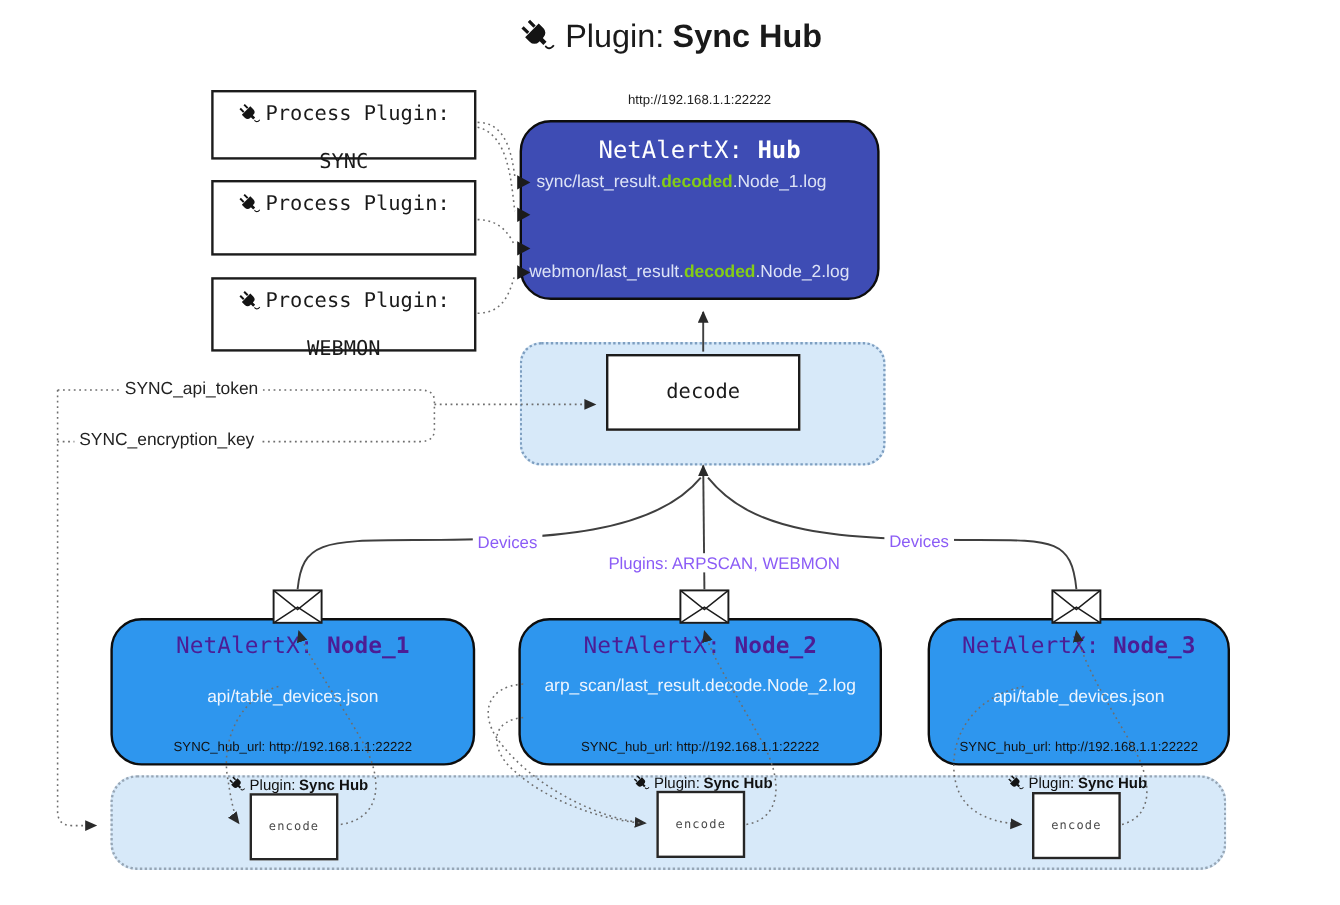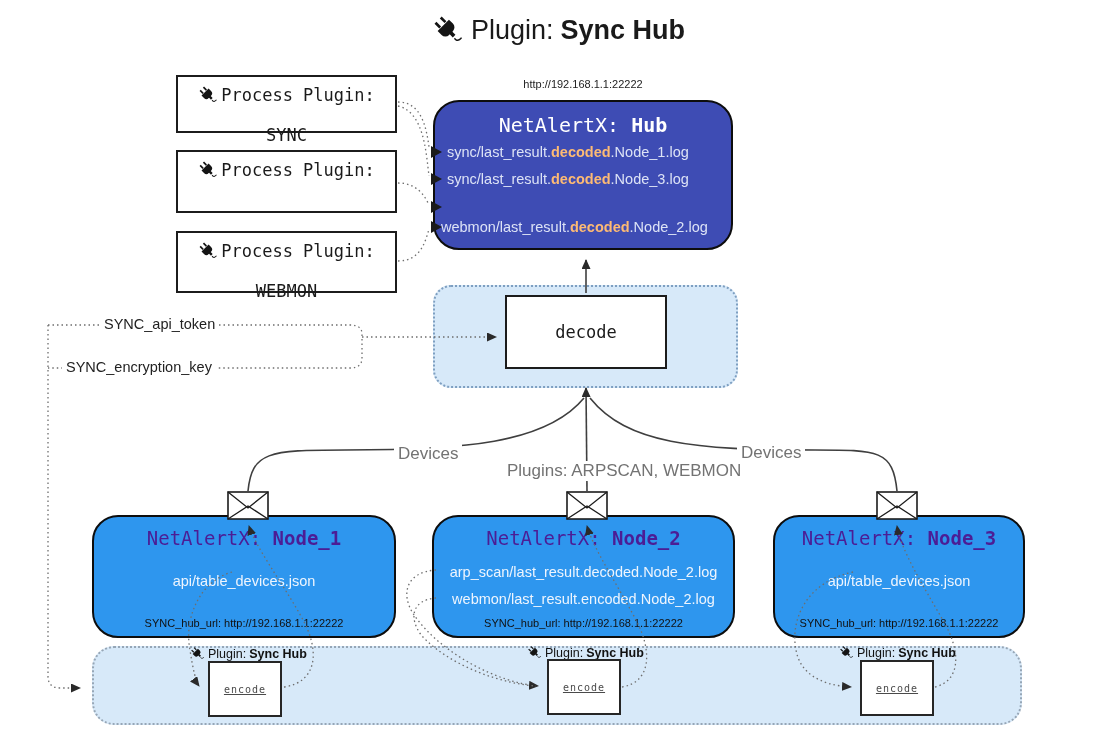--- a/index.html
+++ b/index.html
@@ -17,47 +17,47 @@
          gap:7px;font-size:27px;z-index:3;}
   .title .t-name{font-weight:bold;}
 
   .hub-url{left:433px;top:78px;width:300px;text-align:center;font-size:11px;color:#222;z-index:3;}
 
   .hub{left:433px;top:100px;width:300px;height:150px;border-radius:26px;z-index:1;
        background:var(--c-hub,#3e4cb4);border:2px solid #0d0d0d;}
   .hub-title{position:absolute;top:11px;left:0;width:100%;text-align:center;font-size:20px;color:#ffffff;}
   .hub-title b{font-weight:bold;}
   .hub-log{position:absolute;white-space:nowrap;font-size:14.5px;color:#dde3f6;height:20px;line-height:20px;}
-  .hub-log b{color:#fdba74;}
+  .hub-log b{color:#84cc16;}
 
   .pbox{left:176px;width:221px;background:#fff;border:2px solid #1c1c1c;text-align:center;
         font-size:17px;z-index:1;}
   .pbox-l1{display:flex;justify-content:center;align-items:center;gap:3px;margin-top:8px;text-align:right;}
   .pbox-l2{margin-top:20px;}
 
   .panel{background:var(--c-panel,#d7e9f9);z-index:0;}
   .panel-decode{left:433px;top:285px;width:305px;height:103px;border:2px dotted #7e9fc1;border-radius:18px;}
   .band{left:92px;top:646px;width:930px;height:79px;border:2px dotted #96a6b6;border-radius:22px;}
 
-  .decode-box{left:505px;top:295px;width:162px;height:74px;background:#fff;border:2px solid #1c1c1c;
+  .decode-box{left:505px;top:295px;width:162px;height:64px;background:#fff;border:2px solid #1c1c1c;
               display:flex;align-items:center;justify-content:center;font-size:17px;z-index:3;}
 
   .key-label{background:#fff;padding:0 4px;font-size:14.5px;color:#222;white-space:nowrap;z-index:3;}
-  .edge-label{background:#fff;padding:0 4px;font-size:17px;color:#737373;white-space:nowrap;z-index:3;}
+  .edge-label{background:#fff;padding:0 4px;font-size:14px;color:#8b5cf6;white-space:nowrap;z-index:3;}
 
   .node{background:var(--c-node,#2e96ee);border:2px solid #0d0d0d;border-radius:26px;top:515px;height:123px;z-index:1;}
   .node-title{position:absolute;top:10px;left:0;width:100%;text-align:center;font-size:19px;color:#4c1d95;white-space:nowrap;}
   .node-title b{font-weight:bold;}
   .node-line{position:absolute;left:0;width:100%;text-align:center;font-size:14.5px;color:#eef5fe;white-space:nowrap;}
   .node-url{position:absolute;bottom:7px;left:0;width:100%;text-align:center;font-size:11px;color:#111;margin-top:28px;}
 
   .enc-label{display:flex;align-items:center;gap:3px;font-size:12.5px;color:#111;white-space:nowrap;z-index:3;}
   .enc-label b{font-weight:bold;}
   .enc-box{width:74px;height:56px;background:#fff;border:2px solid #262626;display:flex;align-items:center;
-           justify-content:center;font-size:10px;letter-spacing:1px;color:#4a4a4a;z-index:3;text-decoration:underline;}
+           justify-content:center;font-size:10px;letter-spacing:1px;color:#4a4a4a;z-index:3;}
 
   .plug{flex:0 0 auto;}
 </style>
 </head>
 <body>
 
 <div class="canvas">
 
   <svg class="wires" width="1117" height="754">
     <defs>
@@ -150,43 +150,41 @@
         </svg>
       <span>Process Plugin:</span>
     </div>
     <div class="pbox-l2">WEBMON</div>
   </div>
 
   <div class="abs hub-url">http://192.168.1.1:22222</div>
   <div class="abs hub">
     <div class="hub-title mono"><span>NetAlertX: </span><b>Hub</b></div>
     <div class="hub-log" style="top:40px;left:12px;"><span>sync/last_result.</span><b>decoded</b><span>.Node_1.log</span></div>
-    <div class="hub-log" style="top:67px;left:12px;"><span>sync/last_result.</span><b>decoded</b><span>.Node_3.log</span></div>
     <div class="hub-log" style="top:115px;left:6px;"><span>webmon/last_result.</span><b>decoded</b><span>.Node_2.log</span></div>
   </div>
 
   <div class="abs panel panel-decode"></div>
   <div class="abs decode-box mono">decode</div>
 
   <div class="abs key-label" style="left:100px;top:316px;">SYNC_api_token</div>
   <div class="abs key-label" style="left:62px;top:359px;">SYNC_encryption_key</div>
 
   <div class="abs edge-label" style="left:394px;top:444px;">Devices</div>
   <div class="abs edge-label" style="left:503px;top:461px;">Plugins: ARPSCAN, WEBMON</div>
   <div class="abs edge-label" style="left:737px;top:443px;">Devices</div>
 
   <div class="abs node" style="left:92px;width:304px;">
     <div class="node-title mono"><span>NetAlertX: </span><b>Node_1</b></div>
     <div class="node-line" style="top:56px;">api/table_devices.json</div>
     <div class="node-url">SYNC_hub_url: http://192.168.1.1:22222</div>
   </div>
   <div class="abs node" style="left:432px;width:303px;">
     <div class="node-title mono"><span>NetAlertX: </span><b>Node_2</b></div>
-    <div class="node-line" style="top:47px;">arp_scan/last_result.decoded.Node_2.log</div>
-    <div class="node-line" style="top:74px;">webmon/last_result.encoded.Node_2.log</div>
+    <div class="node-line" style="top:47px;">arp_scan/last_result.decode.Node_2.log</div>
     <div class="node-url">SYNC_hub_url: http://192.168.1.1:22222</div>
   </div>
   <div class="abs node" style="left:773px;width:252px;">
     <div class="node-title mono"><span>NetAlertX: </span><b>Node_3</b></div>
     <div class="node-line" style="top:56px;">api/table_devices.json</div>
     <div class="node-url">SYNC_hub_url: http://192.168.1.1:22222</div>
   </div>
 
   <div class="abs panel band"></div>
 

